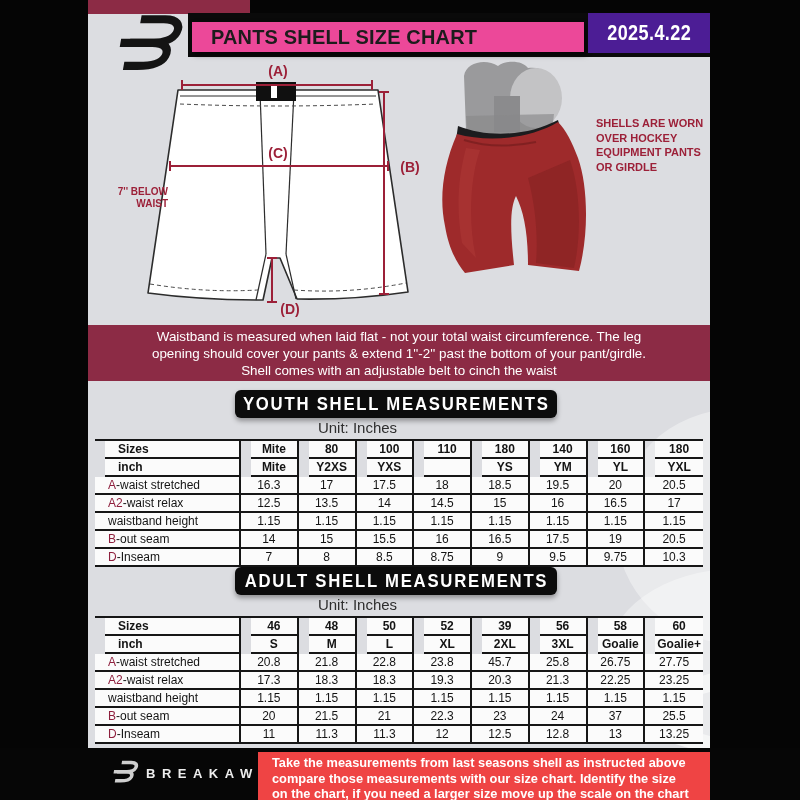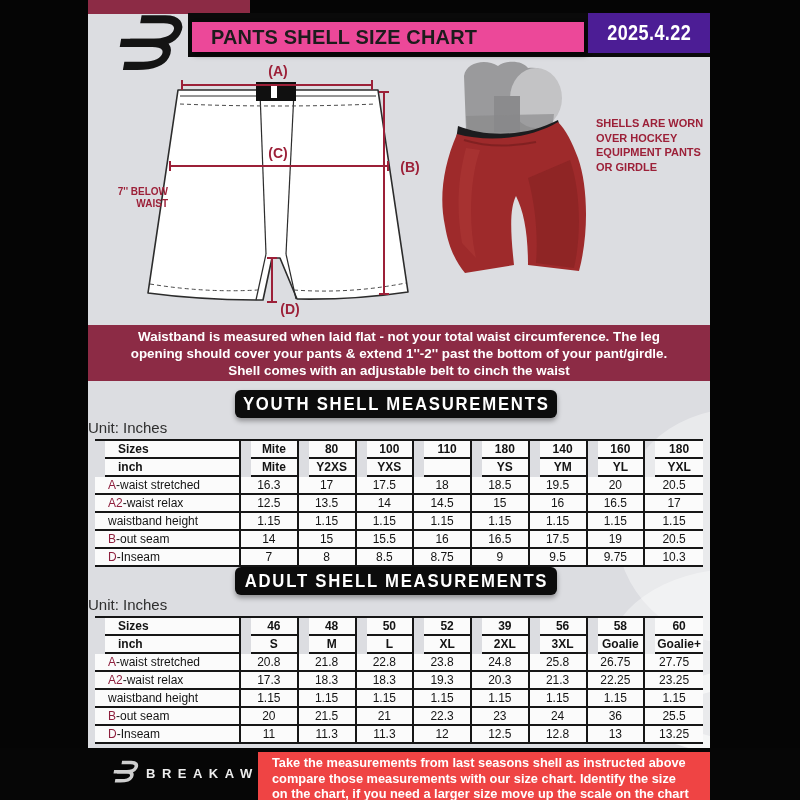--- a/index.html
+++ b/index.html
@@ -22,29 +22,29 @@
   .date-box span{color:#fff;font-weight:bold;font-size:22px;letter-spacing:0.5px;transform:scaleX(0.82);white-space:nowrap;}
   .logo-svg{position:absolute;left:100px;top:12px;}
   .diagram-svg{position:absolute;left:100px;top:62px;}
   .side-note{position:absolute;left:106px;top:147px;width:62px;text-align:right;
              color:#9c2038;font-size:10px;font-weight:bold;line-height:12px;margin-top:39px;}
   .photo-svg{position:absolute;left:436px;top:58px;}
   .photo-caption{position:absolute;left:596px;top:116px;width:118px;color:#9c2038;
                  font-size:11px;font-weight:bold;line-height:14.5px;}
   .notice-banner{position:absolute;left:88px;top:325px;width:622px;height:56px;background:#8c2b45;
                  display:flex;flex-direction:column;align-items:center;justify-content:center;
-                 color:#fff;font-size:13.4px;font-weight:bold;line-height:17px;}
+                 color:#fff;font-size:13.4px;font-weight:normal;line-height:17px;}
   .notice-banner div{white-space:nowrap;}
   .section-heading{position:absolute;left:235px;width:322px;height:28px;background:#0c0c0c;border-radius:6px;
                    display:flex;align-items:center;justify-content:center;box-shadow:0 3px 5px rgba(0,0,0,0.35);}
   .section-heading span{color:#fff;font-weight:bold;font-size:19px;letter-spacing:2px;
                         transform:scaleX(0.88);white-space:nowrap;}
   .heading-youth{top:390px;}
   .heading-adult{top:567px;}
-  .unit-label{position:absolute;left:88px;width:539px;text-align:left;color:#2e2e2e;font-size:15px;}
+  .unit-label{position:absolute;left:88px;width:539px;text-align:center;color:#2e2e2e;font-size:15px;}
   .unit-youth{top:419px;}
   .unit-adult{top:596px;}
   .size-table{position:absolute;left:95px;width:608px;display:grid;
               grid-template-columns:146px repeat(8,1fr);border-top:2px solid #161616;}
   .table-youth{top:439px;}
   .table-adult{top:616px;}
   .cell{background:#fbfbfb;border-bottom:2px solid #161616;border-right:2px solid #161616;
         height:16px;line-height:16px;font-size:12px;text-align:center;color:#141414;overflow:hidden;}
   .cell.label{text-align:left;padding-left:13px;font-weight:normal;}
   .cell.last{border-right:none;}
@@ -244,21 +244,21 @@
       <div class="cell val header">XL</div>
       <div class="cell val header">2XL</div>
       <div class="cell val header">3XL</div>
       <div class="cell val header">Goalie</div>
       <div class="cell val header last">Goalie+</div>
       <div class="cell label data"><span class="prefix">A</span>-waist stretched</div>
       <div class="cell val data">20.8</div>
       <div class="cell val data">21.8</div>
       <div class="cell val data">22.8</div>
       <div class="cell val data">23.8</div>
-      <div class="cell val data">24.8</div>
+      <div class="cell val data">45.7</div>
       <div class="cell val data">25.8</div>
       <div class="cell val data">26.75</div>
       <div class="cell val data last">27.75</div>
       <div class="cell label data"><span class="prefix">A2</span>-waist relax</div>
       <div class="cell val data">17.3</div>
       <div class="cell val data">18.3</div>
       <div class="cell val data">18.3</div>
       <div class="cell val data">19.3</div>
       <div class="cell val data">20.3</div>
       <div class="cell val data">21.3</div>
@@ -273,21 +273,21 @@
       <div class="cell val data">1.15</div>
       <div class="cell val data">1.15</div>
       <div class="cell val data last">1.15</div>
       <div class="cell label data"><span class="prefix">B</span>-out seam</div>
       <div class="cell val data">20</div>
       <div class="cell val data">21.5</div>
       <div class="cell val data">21</div>
       <div class="cell val data">22.3</div>
       <div class="cell val data">23</div>
       <div class="cell val data">24</div>
-      <div class="cell val data">36</div>
+      <div class="cell val data">37</div>
       <div class="cell val data last">25.5</div>
       <div class="cell label data"><span class="prefix">D</span>-Inseam</div>
       <div class="cell val data">11</div>
       <div class="cell val data">11.3</div>
       <div class="cell val data">11.3</div>
       <div class="cell val data">12</div>
       <div class="cell val data">12.5</div>
       <div class="cell val data">12.8</div>
       <div class="cell val data">13</div>
       <div class="cell val data last">13.25</div>

